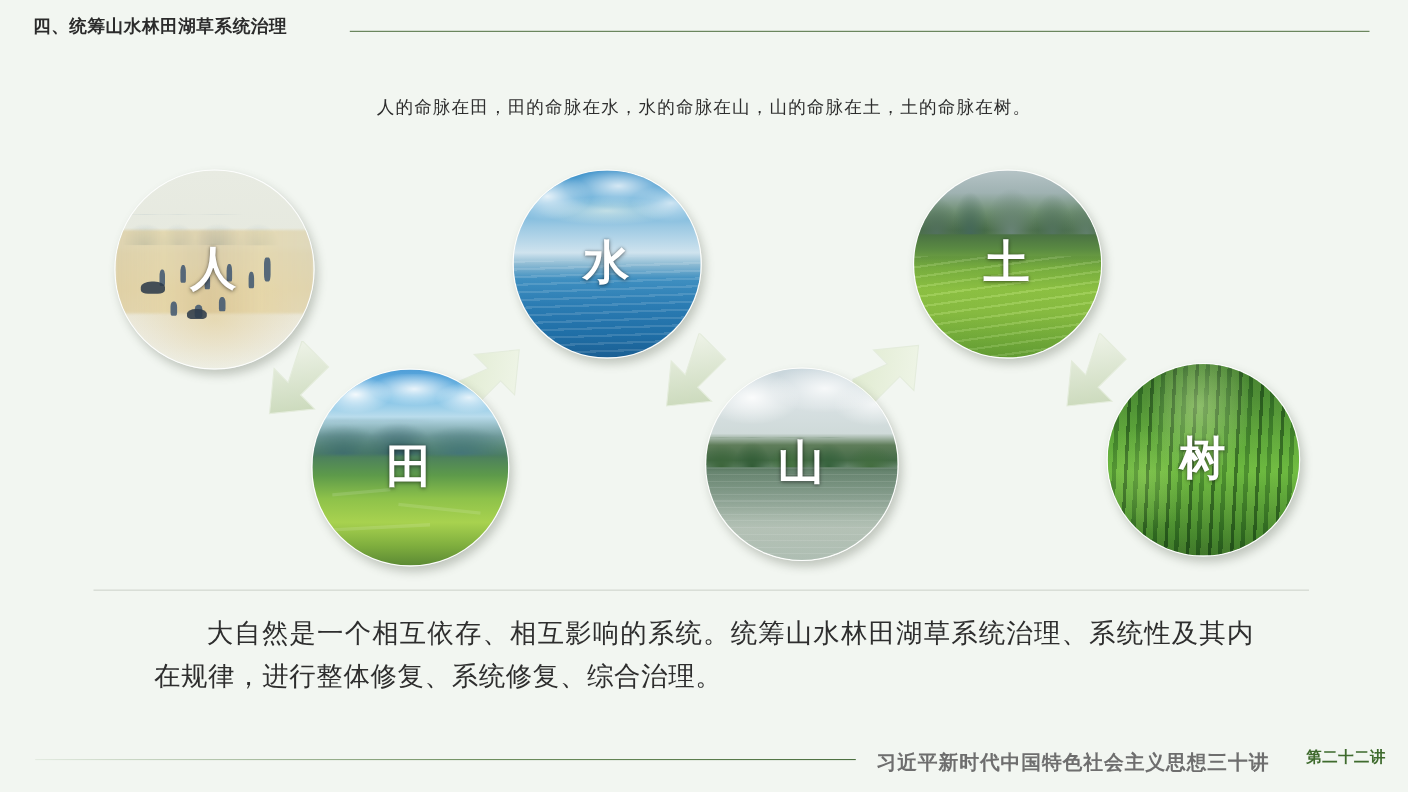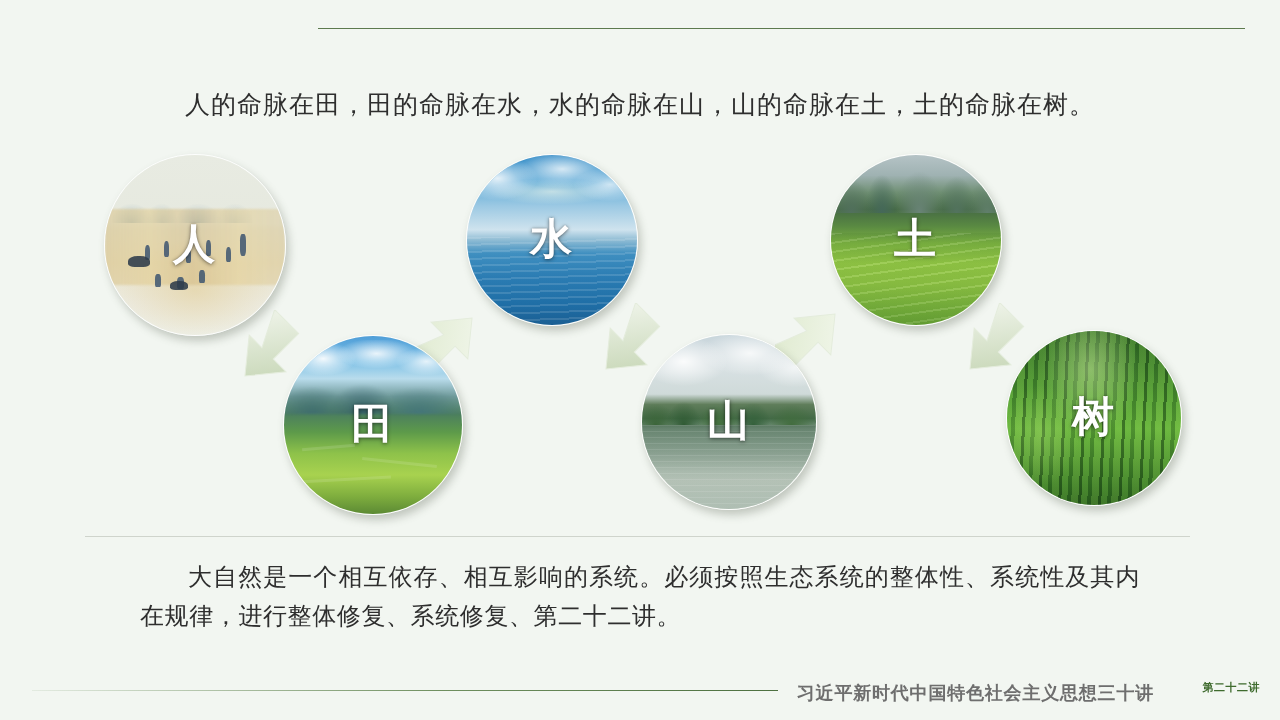--- a/index.html
+++ b/index.html
@@ -20,21 +20,21 @@
   }
   .header-rule {
     position:absolute; left:318px; top:28px; width:927px; height:1px;
     background:#5d7a4e;
   }
 
   
   .quote-top {
     position:absolute; left:0; top:88px; width:1280px;
     text-align:center;
-    font-size:25px; color:#2e2e2e; letter-spacing:1px;
+    font-size:16px; color:#2e2e2e; letter-spacing:1px;
     white-space:nowrap;
   }
 
   
   .diagram { position:absolute; left:0; top:140px; width:1280px; height:385px; }
 
   .node {
     position:absolute;
     border-radius:50%;
     overflow:hidden;
@@ -224,29 +224,30 @@
     position:absolute; left:32px; top:690px; width:746px; height:1px;
     background:linear-gradient(90deg, rgba(140,170,130,.15), #6f8f5f 55%, #4d7040 100%);
   }
   .footer-series {
     position:absolute; right:126px; top:681px;
     font-size:18px; font-weight:bold; color:#6e6e6e; letter-spacing:.8px;
     white-space:nowrap;
   }
   .footer-lecture {
     position:absolute; right:20px; top:680px;
-    font-size:11px; font-weight:bold; color:#3f6b2e;
+    font-size:14px; font-weight:bold; color:#3f6b2e;
     font-family:Liberation Sans, sans-serif;
     letter-spacing:.5px; white-space:nowrap;
   }
 </style>
 </head>
 <body>
 
 <div class="header">
+  <div class="header-title">四、统筹山水林田湖草系统治理</div>
   <div class="header-rule"></div>
 </div>
 
 <div class="quote-top">人的命脉在田，田的命脉在水，水的命脉在山，山的命脉在土，土的命脉在树。</div>
 
 <div class="diagram">
 
   <svg class="arrow" style="left:233px; top:170px;" width="110" height="90" viewBox="0 0 110 90">
     <defs>
       <linearGradient id="ag1" x1="0" y1="0" x2="1" y2="1">
@@ -357,17 +358,17 @@
   <div class="node" id="node-shu">
     <div class="scene sc-shu">
       <div class="trunks"></div>
       <div class="light"></div>
     </div>
     <div class="glyph">树</div>
   </div>
 </div>
 
 <div class="divider"></div>
-<div class="quote-bottom">大自然是一个相互依存、相互影响的系统。必须按照生态系统的整体性、系统性及其内在规律，进行整体修复、系统修复、第二十二讲。</div>
+<div class="quote-bottom">大自然是一个相互依存、相互影响的系统。统筹山水林田湖草系统治理、系统性及其内在规律，进行整体修复、系统修复、综合治理。</div>
 
 <div class="footer-rule"></div>
 <div class="footer-series">习近平新时代中国特色社会主义思想三十讲</div>
 <div class="footer-lecture">第二十二讲</div>
 
 </body></html>

